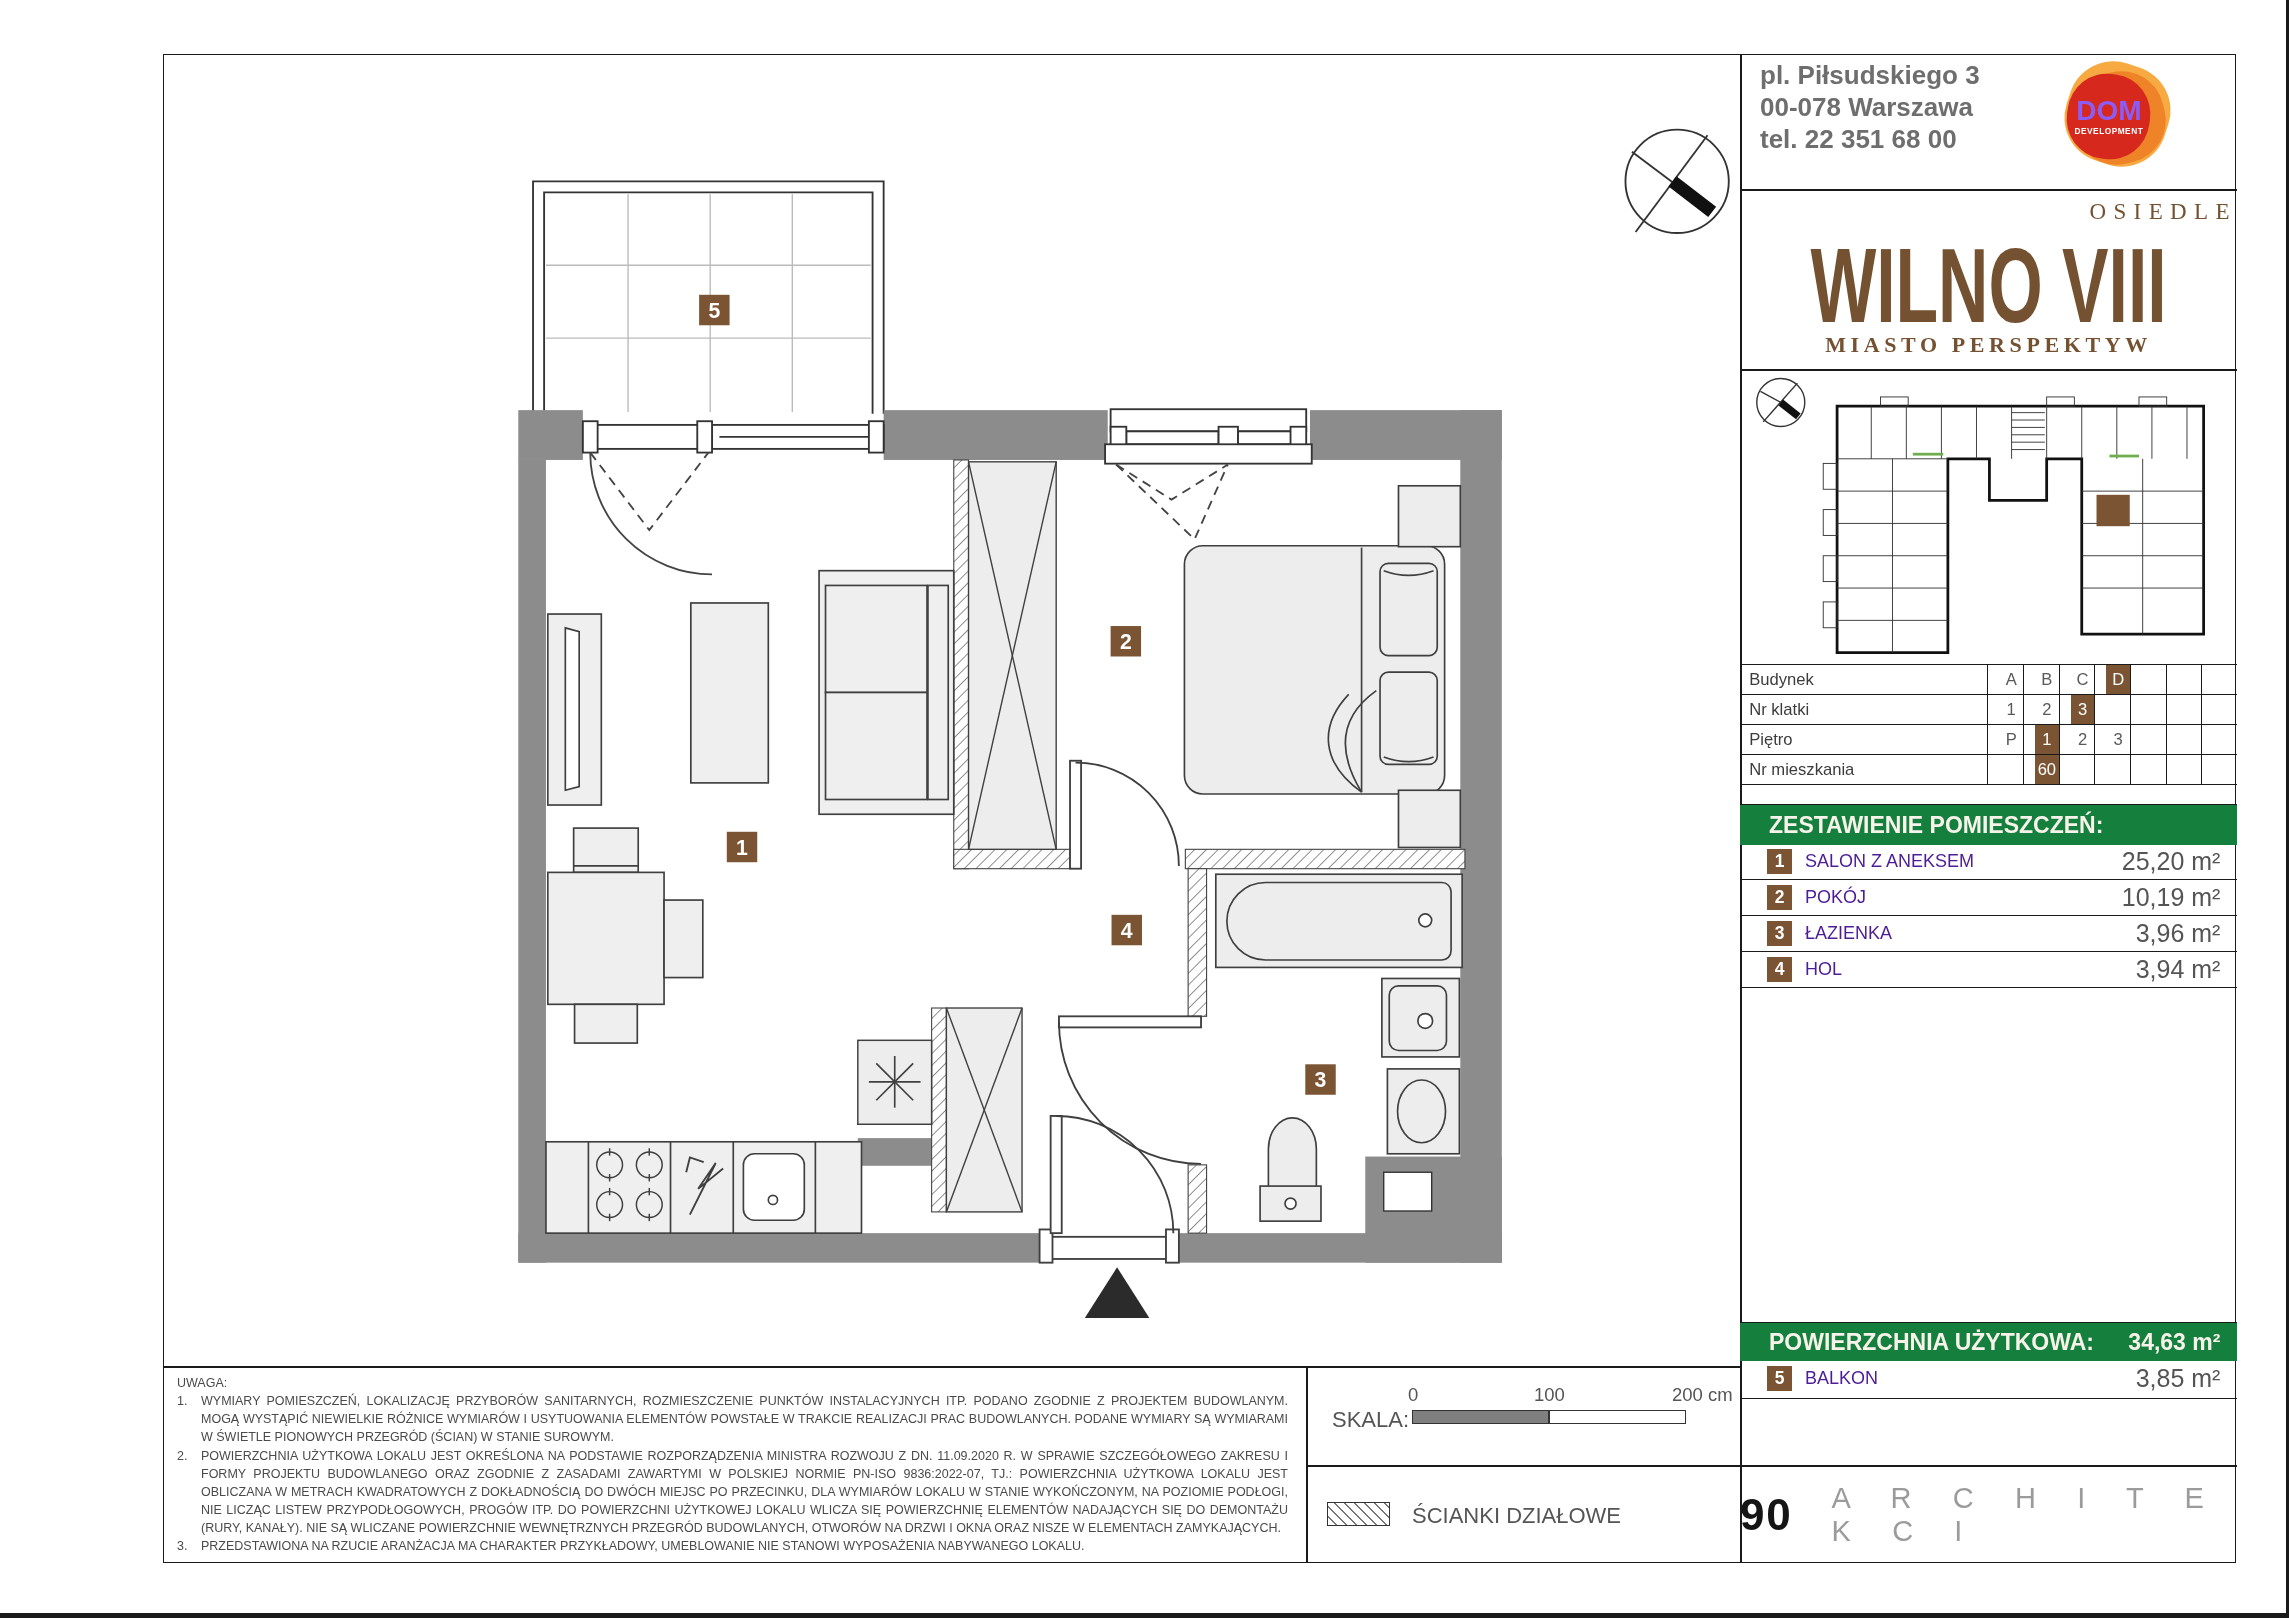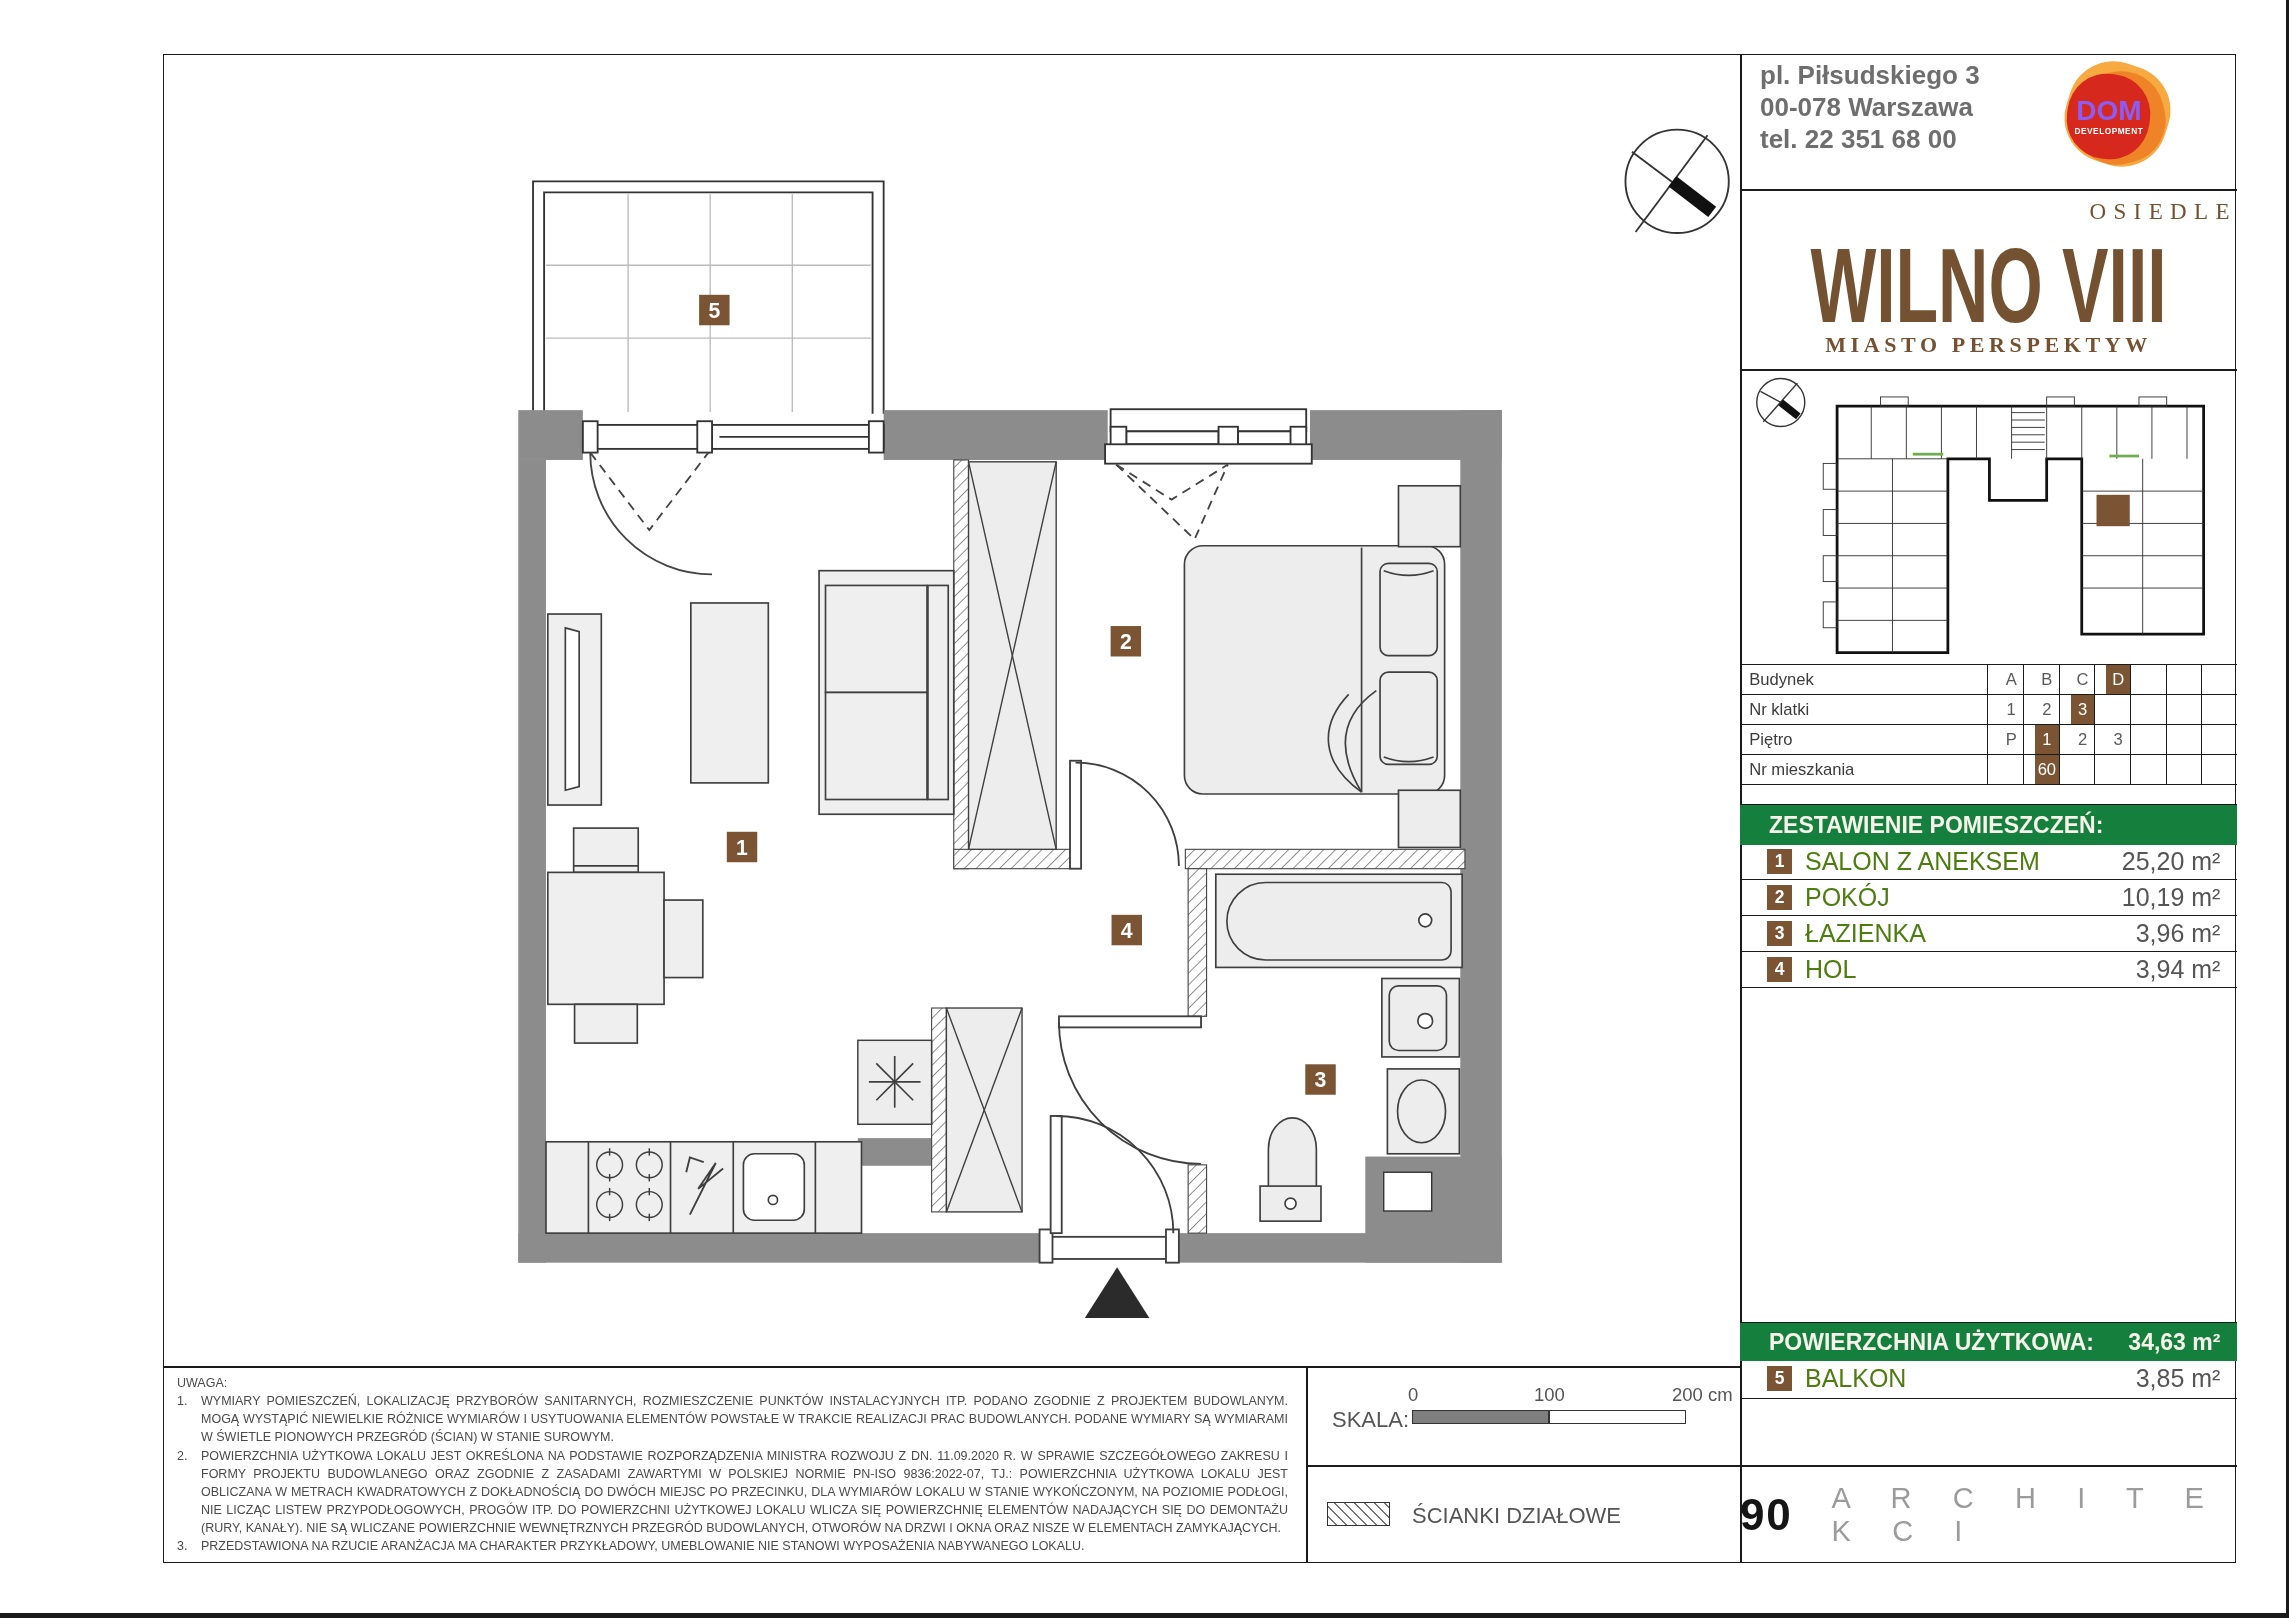--- a/index.html
+++ b/index.html
@@ -22,21 +22,21 @@
   .itlabel{width:292px;border-right:0.9px solid #1a1a1a;font-size:16.6px;color:#3c3c3c;display:flex;align-items:center;padding-left:9.2px;}
   .itcell{width:29px;border-right:0.9px solid #1a1a1a;font-size:16.6px;color:#5a5a5a;display:flex;align-items:center;justify-content:center;}
   .itcell:last-child{border-right:none;}
   .hl{background:#7a5433;color:#fff;}
   
   .secbar{position:absolute;left:1740px;width:497px;background:#15803d;color:#f7f2ea;font-weight:bold;
           display:flex;align-items:center;border-top:1.8px solid #1a1a1a;}
   .roomrow{display:flex;align-items:center;height:35px;border-bottom:0.9px solid #1a1a1a;}
   .badge{width:25px;height:25px;background:#7a5433;color:#fff;font-weight:bold;font-size:17.5px;
          display:flex;align-items:center;justify-content:center;margin-left:27px;flex:0 0 auto;}
-  .rname{font-size:25px;color:#4d7c0f;margin-left:13px;white-space:nowrap;}
+  .rname{font-size:18px;color:#4c1d95;margin-left:13px;white-space:nowrap;}
   .rarea{font-size:25px;color:#555;margin-left:auto;margin-right:16.6px;white-space:nowrap;}
   
   .notes{font-size:12.5px;color:#4a4a4a;line-height:1.45;text-align:justify;}
   .notes .nrow{display:flex;}
   .notes .nn{flex:0 0 24px;}
   .sklabel{font-size:22px;color:#555;}
   .ticktxt{position:absolute;font-size:18.5px;color:#555;white-space:nowrap;}
   .arch90{font-size:44px;font-weight:bold;color:#151515;letter-spacing:1.8px;}
   .archname{font-size:29px;color:#9b9b9b;letter-spacing:16.6px;margin-left:39px;}
   .hatchbox{background:repeating-linear-gradient(45deg,#fff 0 5.5px,#777 5.5px 7px);border:1.8px solid #333;}

